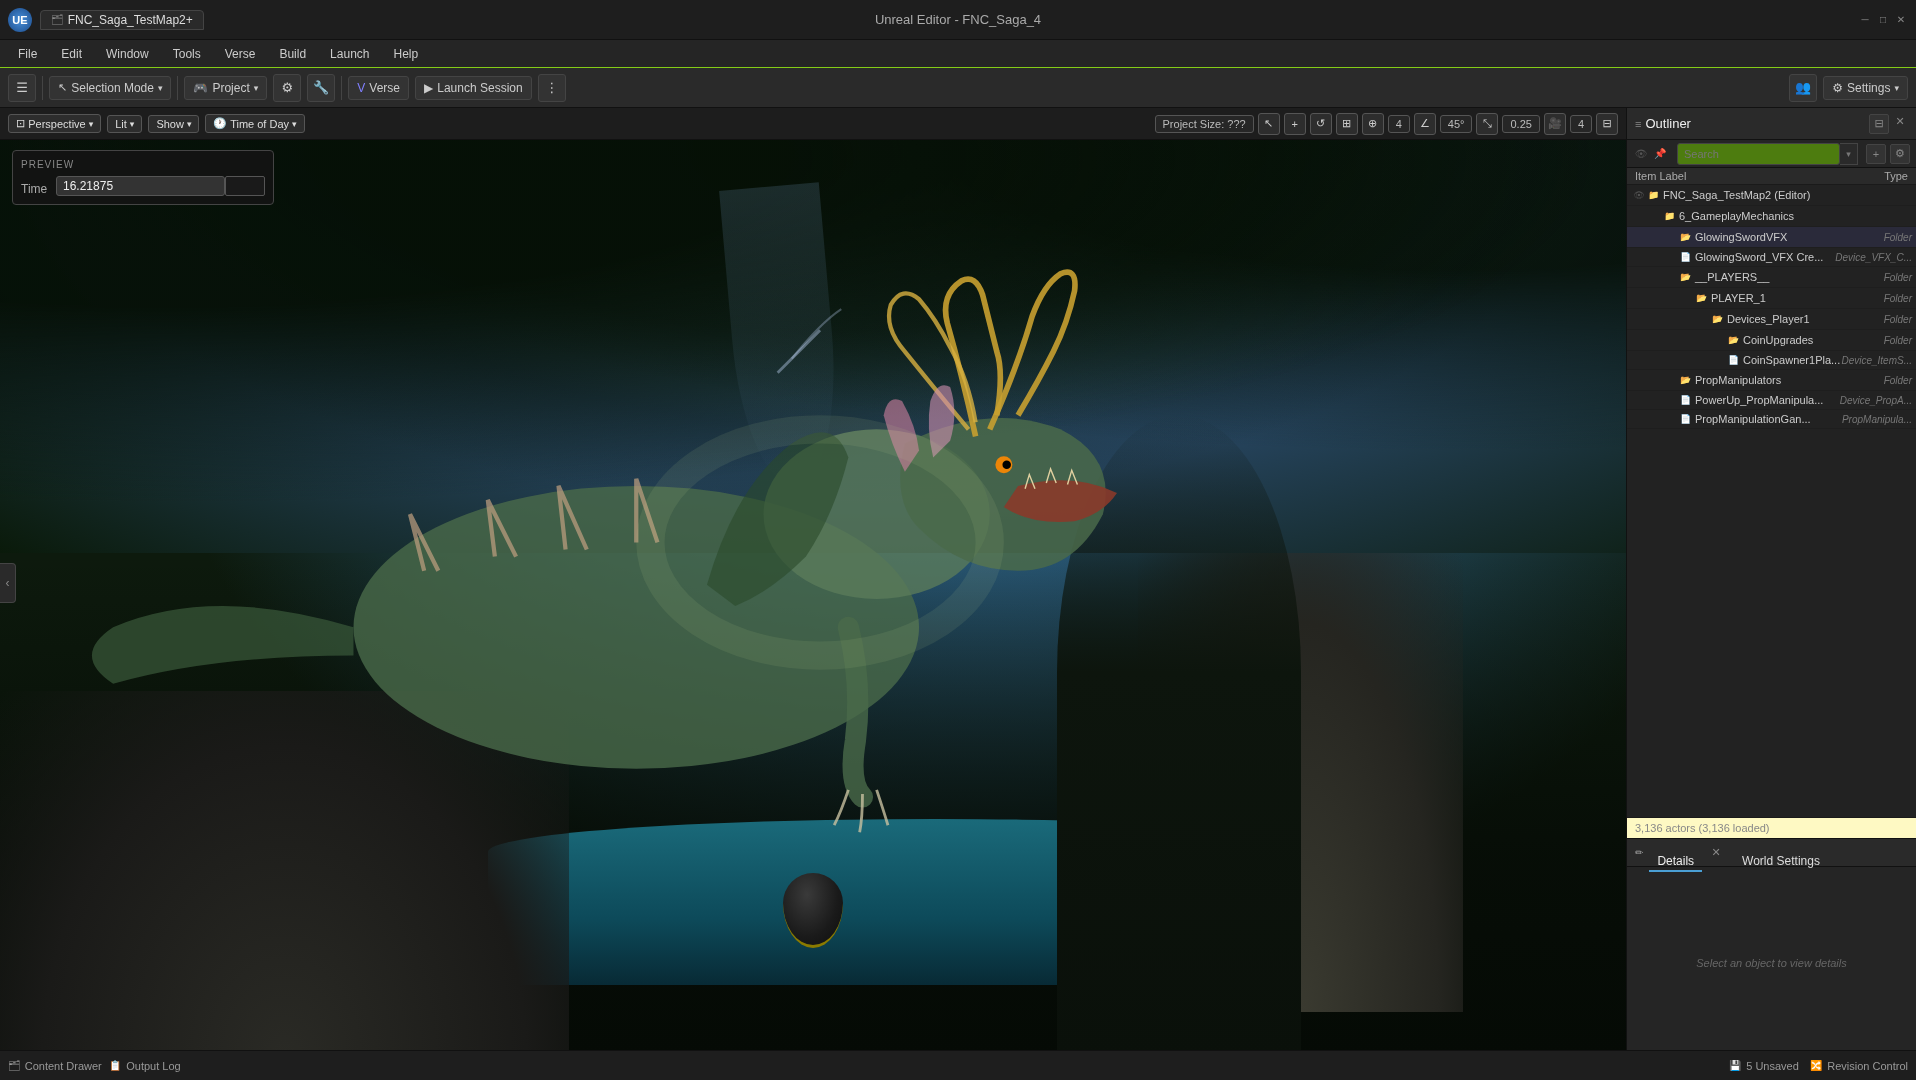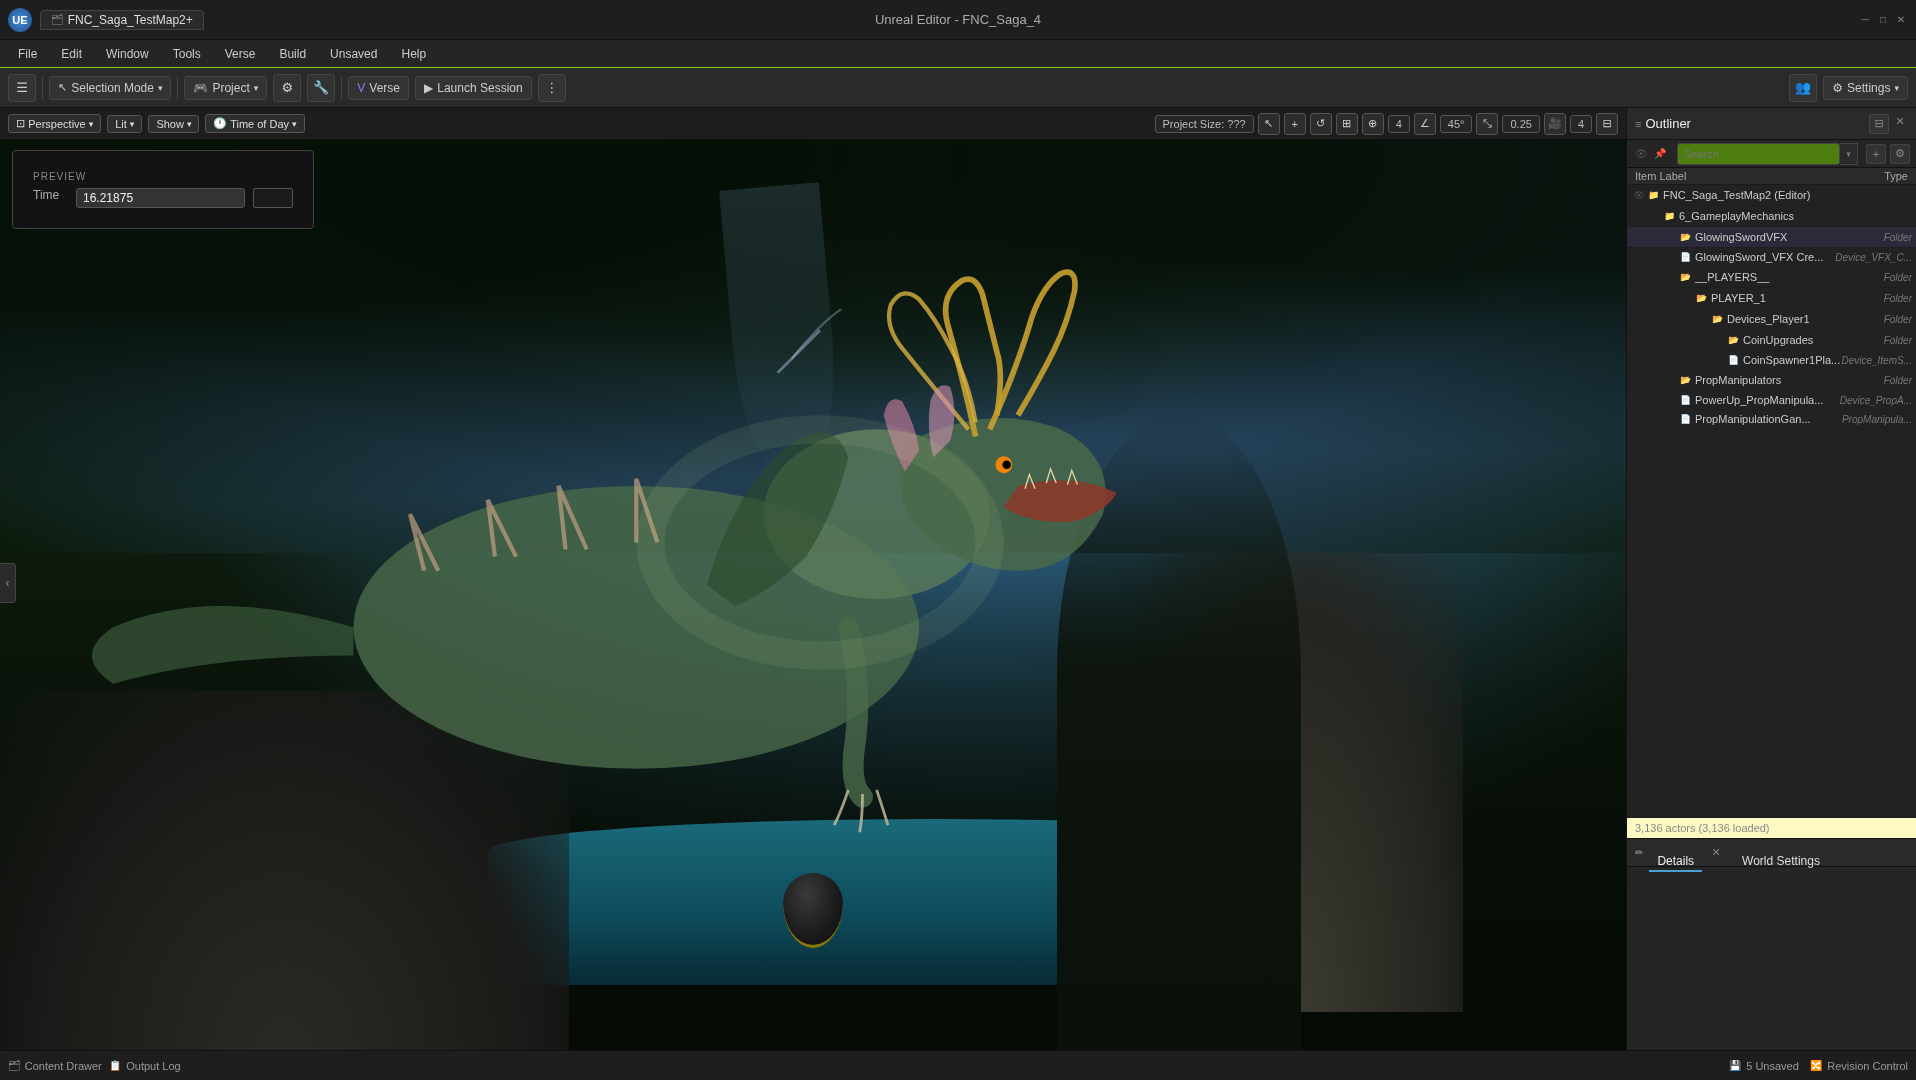--- a/index.html
+++ b/index.html
@@ -221,35 +221,35 @@
     }
 
     
     #preview-panel {
       position: absolute;
       top: 42px;
       left: 12px;
       background: rgba(20,20,20,0.92);
       border: 1px solid #444;
       border-radius: 4px;
-      padding: 20px;
+      padding: 8px;
       z-index: 20;
       min-width: 220px;
     }
     #preview-label {
       font-size: 10px;
       color: #888;
       text-transform: uppercase;
       letter-spacing: 1px;
       margin-bottom: 6px;
     }
     #preview-row {
       display: flex;
-      align-items: flex-start;
-      gap: 8px;
+      align-items: flex-end;
+      gap: 0;
     }
     #time-label {
       color: #aaa;
       font-size: 12px;
       min-width: 35px;
     }
     #time-input {
       flex: 1;
       background: #333;
       border: 1px solid #555;
@@ -563,21 +563,21 @@
   </div>
 </div>
 
 <div id="menu-bar">
   <div class="menu-item">File</div>
   <div class="menu-item">Edit</div>
   <div class="menu-item">Window</div>
   <div class="menu-item">Tools</div>
   <div class="menu-item">Verse</div>
   <div class="menu-item">Build</div>
-  <div class="menu-item">Unsaved</div>
+  <div class="menu-item">Launch</div>
   <div class="menu-item">Help</div>
 </div>
 
 <div id="toolbar">
   <div class="toolbar-icon-btn">☰</div>
   <div class="toolbar-separator"></div>
   <div class="toolbar-btn">
     <span style="font-size:11px;">↖</span>
     <span>Selection Mode</span>
     <span style="font-size:9px;">▾</span>
@@ -840,20 +840,23 @@
 
     <div id="actor-count">3,136 actors (3,136 loaded)</div>
 
     <div id="details-panel">
       <div id="details-header">
         <span style="font-size:10px; color:#aaa;">✏</span>
         <div class="details-tab active">Details</div>
         <div class="close-btn">✕</div>
         <div class="details-tab" style="margin-left:4px;">World Settings</div>
       </div>
+      <div id="details-content">
+        <span style="font-size:11px; color:#666; font-style:italic;">Select an object to view details</span>
+      </div>
     </div>
 
   </div>
 
 </div>
 
 <div id="status-bar">
   <div class="status-item">
     <span style="font-size:10px;">🗂</span>
     <span>Content Drawer</span>

